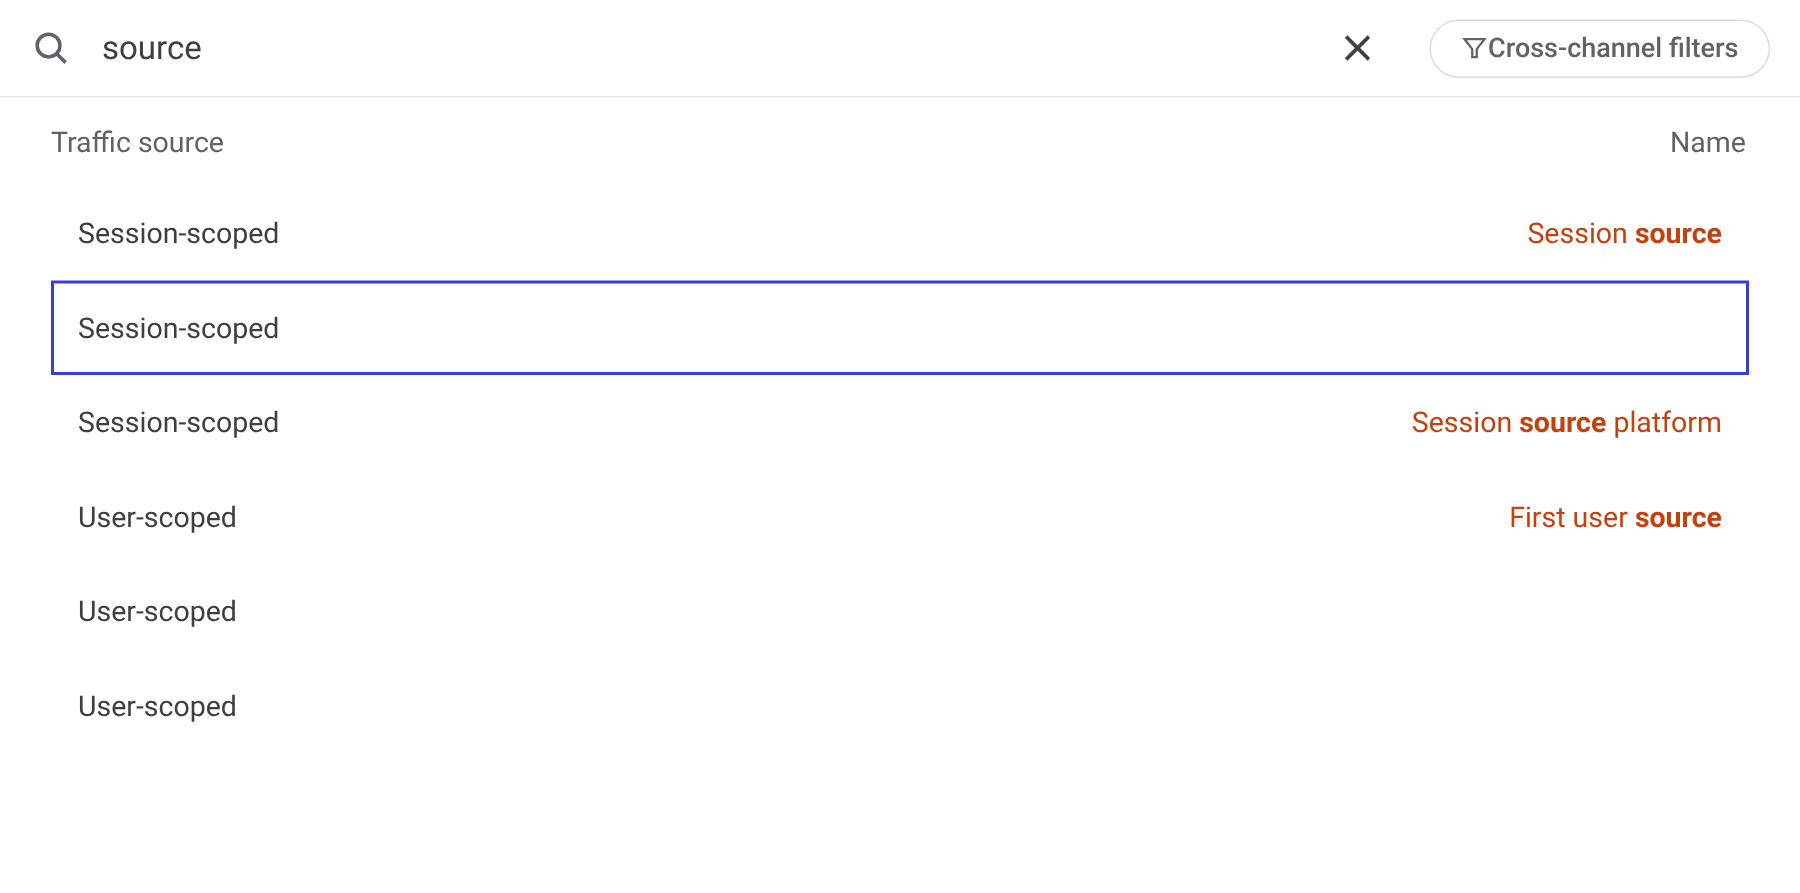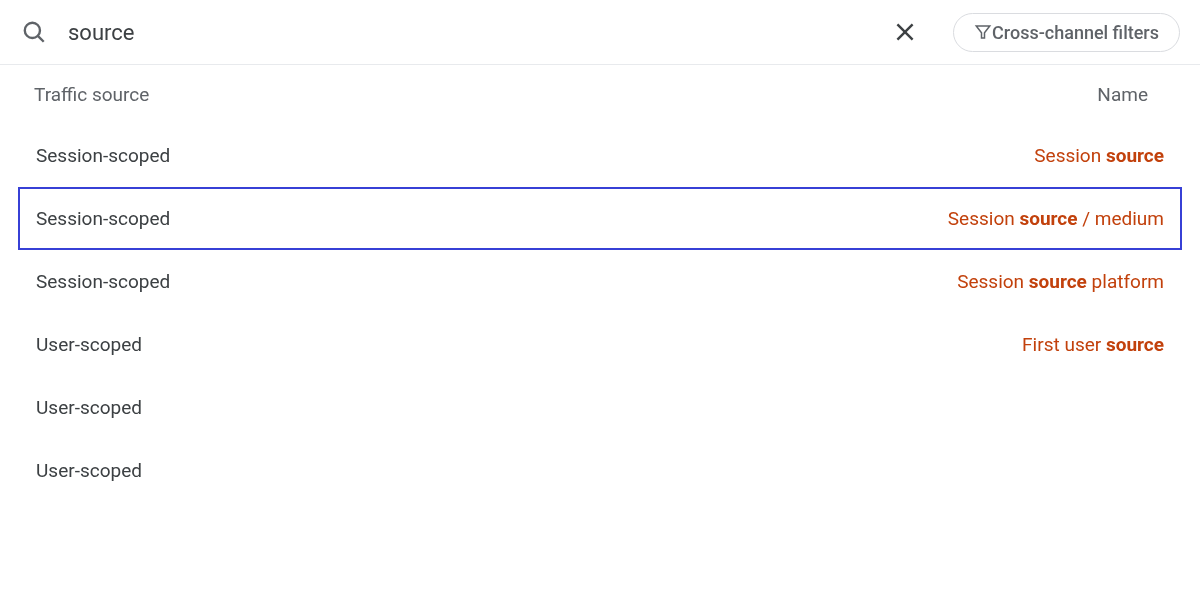--- a/index.html
+++ b/index.html
@@ -53,26 +53,26 @@
       border-radius: 24px;
       cursor: pointer;
       color: #5f6368;
       font-size: 18px;
       font-weight: 500;
     }
     .header-row {
       display: flex;
       justify-content: space-between;
       align-items: center;
-      padding: 18px 52px 18px 34px;
+      padding: 18px 36px 18px 34px;
       color: #5f6368;
       font-size: 19px;
     }
     .list {
-      padding: 0 18px;
+      padding: 0 34px;
     }
     .list-item {
       display: flex;
       justify-content: space-between;
       align-items: center;
       padding: 18px 16px;
       color: #3c4043;
       font-size: 19px;
       cursor: pointer;
       border: 2.5px solid transparent;
@@ -126,21 +126,20 @@
   <span>Name</span>
 </div>
 
 <div class="list" id="list">
     <div class="list-item">
       <span class="scope">Session-scoped</span>
       <span class="name">Session <b>source</b></span>
     </div>
     <div class="list-item highlighted">
       <span class="scope">Session-scoped</span>
-      <span class="name">Session <b>source</b> / medium</span>
     </div>
     <div class="list-item">
       <span class="scope">Session-scoped</span>
       <span class="name">Session <b>source</b> platform</span>
     </div>
     <div class="list-item">
       <span class="scope">User-scoped</span>
       <span class="name">First user <b>source</b></span>
     </div>
     <div class="list-item">

